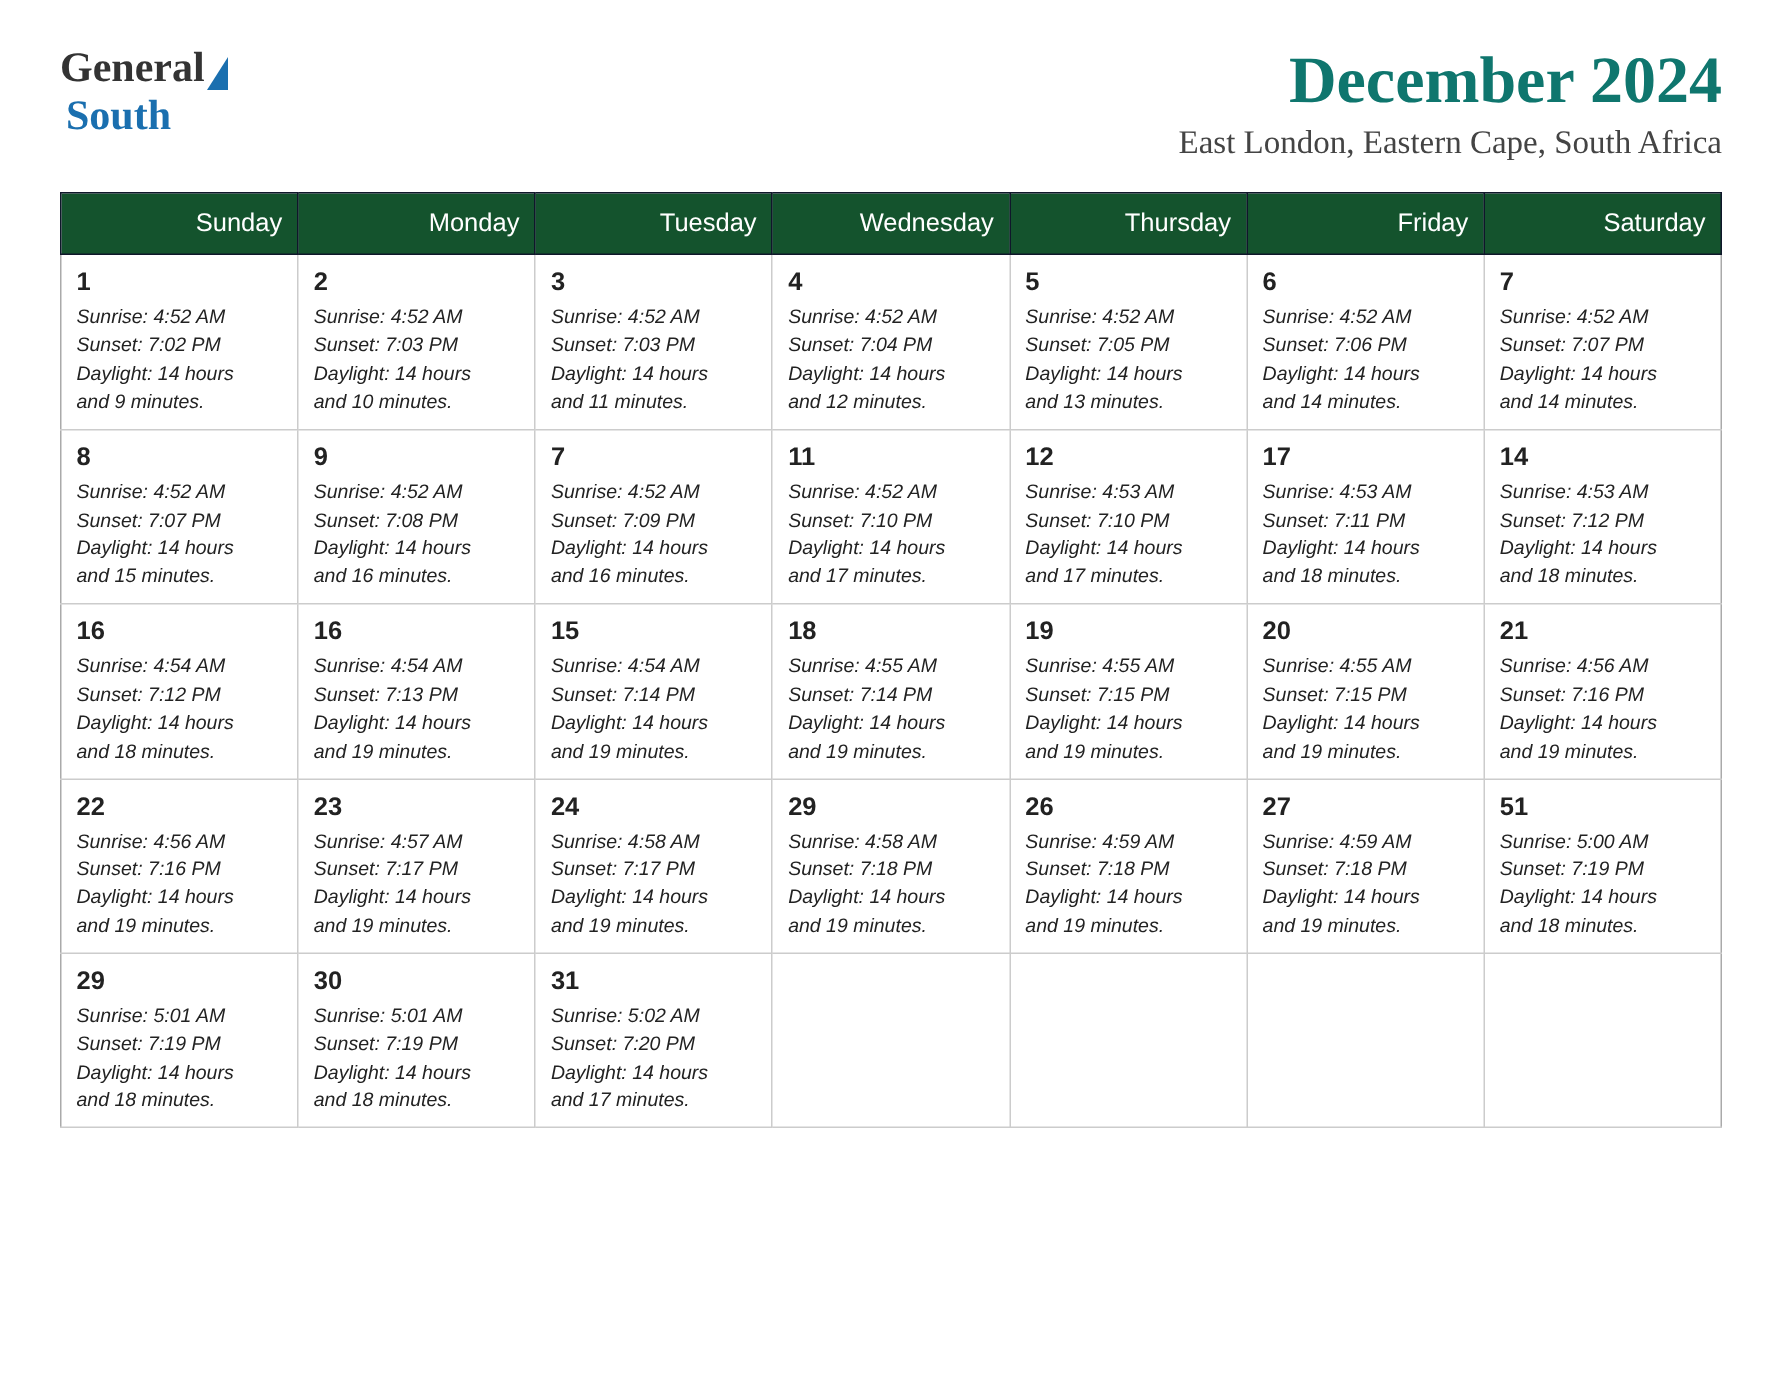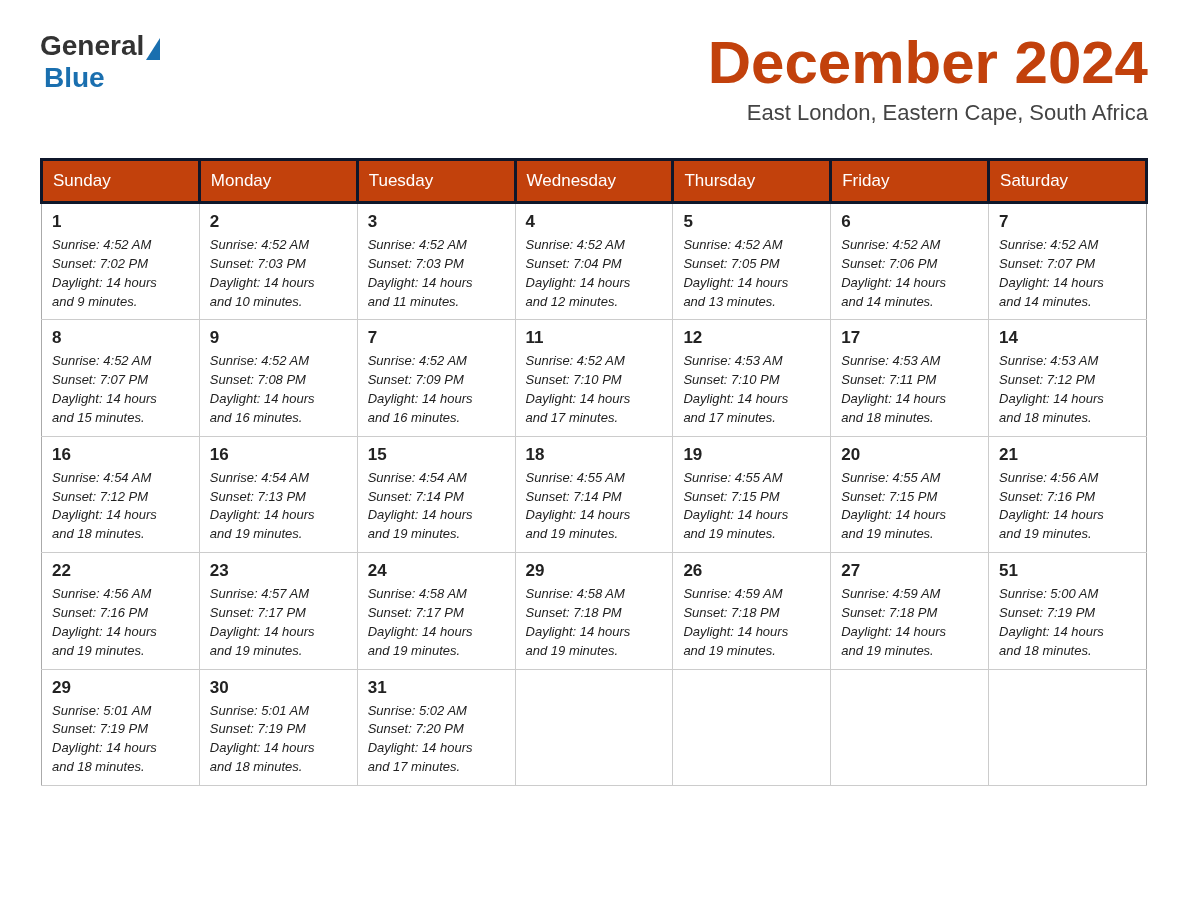--- a/index.html
+++ b/index.html
@@ -7,21 +7,22 @@
       font-family: Arial, sans-serif;
       background: #fff;
       padding: 30px 40px;
       width: 1188px;
       min-height: 918px;
     }
     .header-area {
       display: flex;
       justify-content: space-between;
       align-items: flex-start;
-      margin-bottom: 32px;
+      margin-bottom: 20px;
+      font-family: Liberation Serif, serif;
     }
     .logo-text-general {
       font-size: 28px;
       font-weight: bold;
       color: #333;
     }
     .logo-text-blue {
       font-size: 28px;
       font-weight: bold;
       color: #1a6faf;
@@ -39,44 +40,43 @@
       flex-direction: column;
     }
     .logo-line1 {
       display: flex;
       align-items: center;
     }
     .title-area {
       text-align: right;
     }
     .month-title {
-      font-size: 60px;
-      font-weight: bold;
-      color: #c2410c;
+      font-size: 44px;
+      font-weight: bold;
+      color: #0f766e;
       line-height: 1.1;
-      text-align: center;
     }
     .location-title {
       font-size: 22px;
       color: #444;
       margin-top: 4px;
     }
     .calendar-table {
       width: 100%;
       border-collapse: collapse;
       border: 1px solid #aaa;
     }
     .calendar-table th {
-      background-color: #c2410c;
+      background-color: #14532d;
       color: #fff;
       font-size: 17px;
       font-weight: normal;
       padding: 10px 10px;
-      text-align: left;
-      border: 3px solid #0f172a;
+      text-align: right;
+      border: 1px solid #0f172a;
     }
     .calendar-table td {
       vertical-align: top;
       padding: 8px 10px;
       border: 1px solid #ccc;
       width: 14.28%;
       height: 110px;
       font-size: 13.5px;
       color: #222;
     }
@@ -104,21 +104,21 @@
   </style>
 </head>
 <body>
 
 <div class="header-area">
   <div class="logo-wrapper">
     <div class="logo-line1">
       <span class="logo-text-general">General</span>
       <div class="logo-triangle"></div>
     </div>
-    <span class="logo-text-blue" style="padding-left:4px;">Blue</span>
+    <span class="logo-text-blue" style="padding-left:4px;">South</span>
   </div>
   <div class="title-area">
     <div class="month-title">December 2024</div>
     <div class="location-title">East London, Eastern Cape, South Africa</div>
   </div>
 </div>
 
 <table class="calendar-table">
   <thead>
     <tr>

